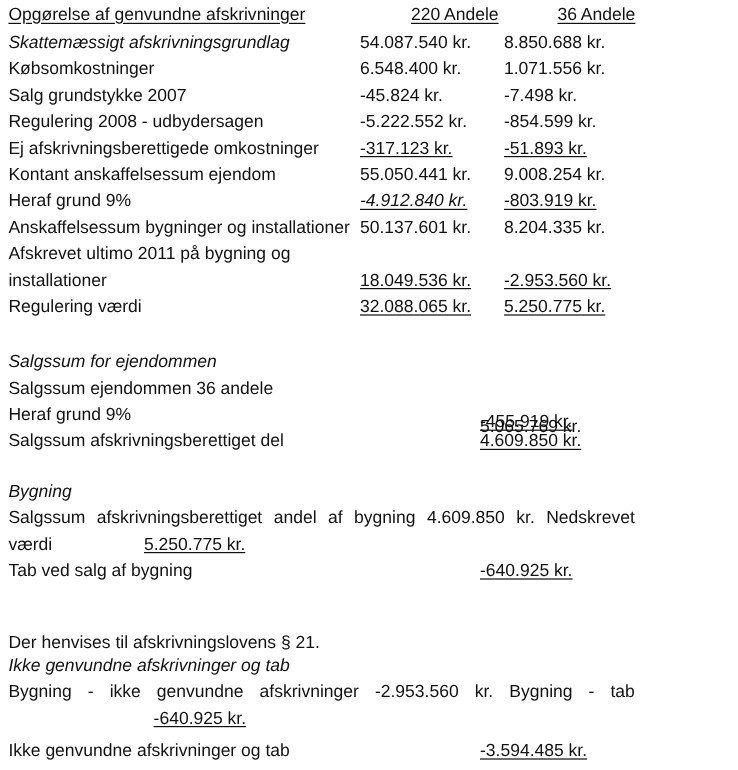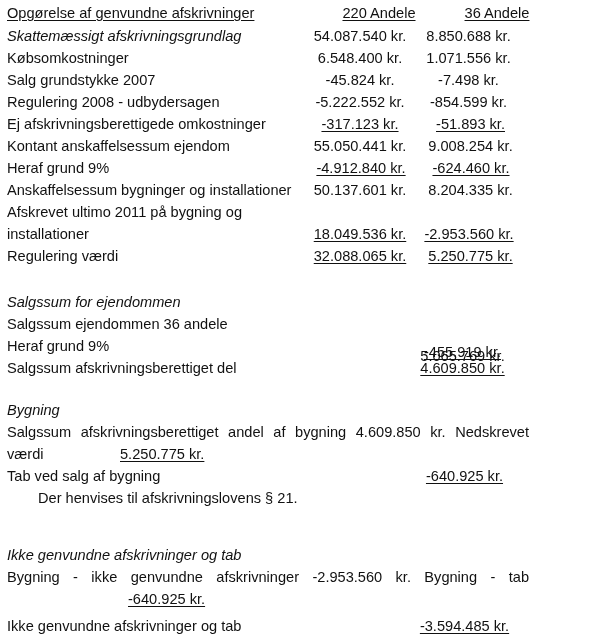--- a/index.html
+++ b/index.html
@@ -3,21 +3,21 @@
 <meta charset="utf-8">
 <style>
   html, body { margin: 0; padding: 0; background: #ffffff; }
   body {
     width: 615px; height: 642px; overflow: hidden; position: relative;
     font-family: "Liberation Sans", "DejaVu Sans", sans-serif;
     font-size: 14.6px; color: #111111;
   }
   .topcut { position: absolute; left: 0; top: -10px; width: 615px; height: 12px; }
   .lbl { position: absolute; left: 7px; white-space: nowrap; }
-  .num { position: absolute; white-space: nowrap; text-align: center; }
+  .num { position: absolute; white-space: nowrap; text-align: left; }
   .u { text-decoration: underline; text-underline-offset: 2px; }
   .i { font-style: italic; text-align: right; }
   .just { position: absolute; left: 7px; width: 522px; text-align: justify; text-align-last: justify; white-space: nowrap; }
 </style>
 </head>
 <body>
 
 <div class="topcut"></div>
 
 <div class="lbl u" style="top:5px;">Opgørelse af genvundne afskrivninger</div>
@@ -43,22 +43,22 @@
 
   <div class="lbl" style="top:116px;">Ej afskrivningsberettigede omkostninger</div>
   <div class="num u" style="top:116px; left:300px; width:120px;">-317.123 kr.</div>
   <div class="num u" style="top:116px; left:420px; width:101px;">-51.893 kr.</div>
 
   <div class="lbl" style="top:138px;">Kontant anskaffelsessum ejendom</div>
   <div class="num" style="top:138px; left:300px; width:120px;">55.050.441 kr.</div>
   <div class="num" style="top:138px; left:420px; width:101px;">9.008.254 kr.</div>
 
   <div class="lbl" style="top:160px;">Heraf grund 9%</div>
-  <div class="num u" style="top:160px; left:300px; width:122px;">-4.912.840 kr.</div>
-  <div class="num u" style="top:160px; left:420px; width:102px;">-624.460 kr.</div>
+  <div class="num u" style="top:160px; left:300px; width:122px;font-style:italic;">-4.912.840 kr.</div>
+  <div class="num u" style="top:160px; left:420px; width:102px;">-803.919 kr.</div>
 
   <div class="lbl" style="top:182px;">Anskaffelsessum bygninger og installationer</div>
   <div class="num" style="top:182px; left:300px; width:120px;">50.137.601 kr.</div>
   <div class="num" style="top:182px; left:420px; width:101px;">8.204.335 kr.</div>
 
   <div class="lbl" style="top:204px;">Afskrevet ultimo 2011 på bygning og</div>
 
   <div class="lbl" style="top:226px;">installationer</div>
   <div class="num u" style="top:226px; left:300px; width:120px;">18.049.536 kr.</div>
   <div class="num u" style="top:226px; left:420px; width:98px;">-2.953.560 kr.</div>
@@ -76,19 +76,19 @@
 <div class="lbl" style="top:360px;">Salgssum afskrivningsberettiget del</div>
 <div class="num u" style="top:360px; left:400px; width:125px;">4.609.850 kr.</div>
 
 <div class="lbl i" style="top:402px;">Bygning</div>
 <div class="just" style="top:424px;">Salgssum afskrivningsberettiget andel af bygning 4.609.850 kr. Nedskrevet</div>
 <div class="lbl" style="top:446px;">værdi</div>
 <div class="num u" style="top:446px; left:120px;">5.250.775 kr.</div>
 <div class="lbl" style="top:468px;">Tab ved salg af bygning</div>
 <div class="num u" style="top:468px; left:400px; width:129px;">-640.925 kr.</div>
 
-<div class="lbl" style="top:490px;margin-left:31px;">Der henvises til afskrivningslovens § 21.</div>
+<div class="lbl" style="top:528px;">Der henvises til afskrivningslovens § 21.</div>
 
 <div class="lbl i" style="top:547px;">Ikke genvundne afskrivninger og tab</div>
 <div class="just" style="top:569px;">Bygning - ikke genvundne afskrivninger -2.953.560 kr. Bygning - tab</div>
 <div class="num u" style="top:591px; left:128px;">-640.925 kr.</div>
 <div class="lbl" style="top:618px;">Ikke genvundne afskrivninger og tab</div>
 <div class="num u" style="top:618px; left:400px; width:129px;">-3.594.485 kr.</div>
 
 </body></html>

